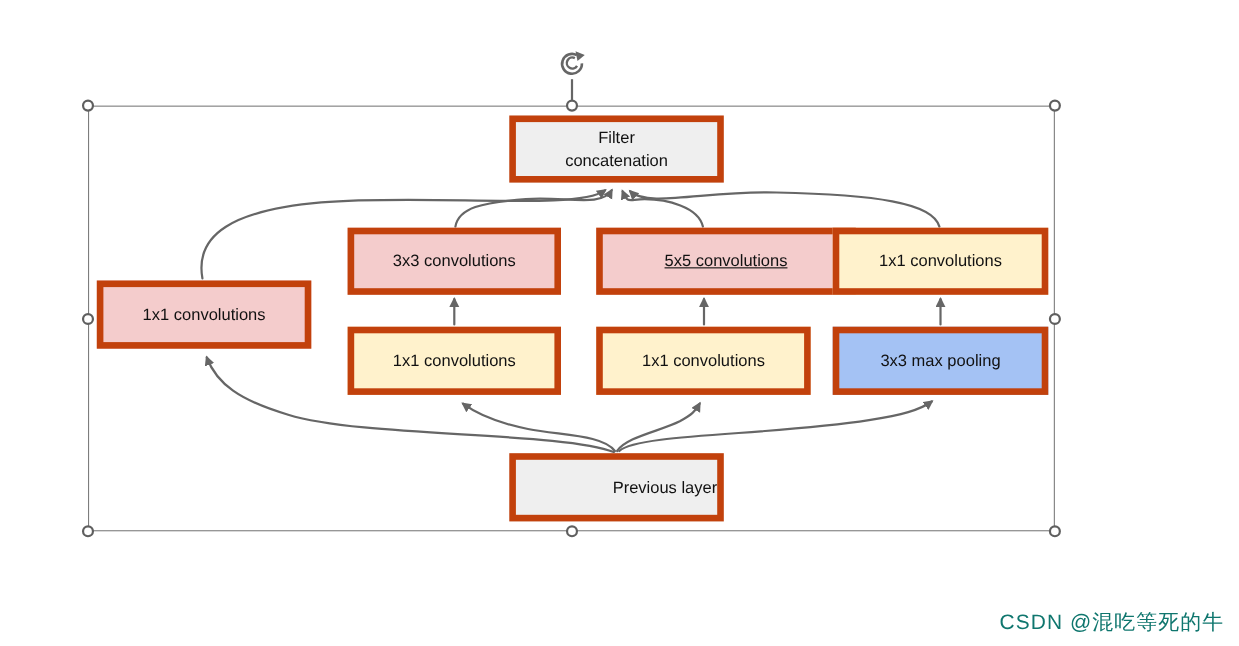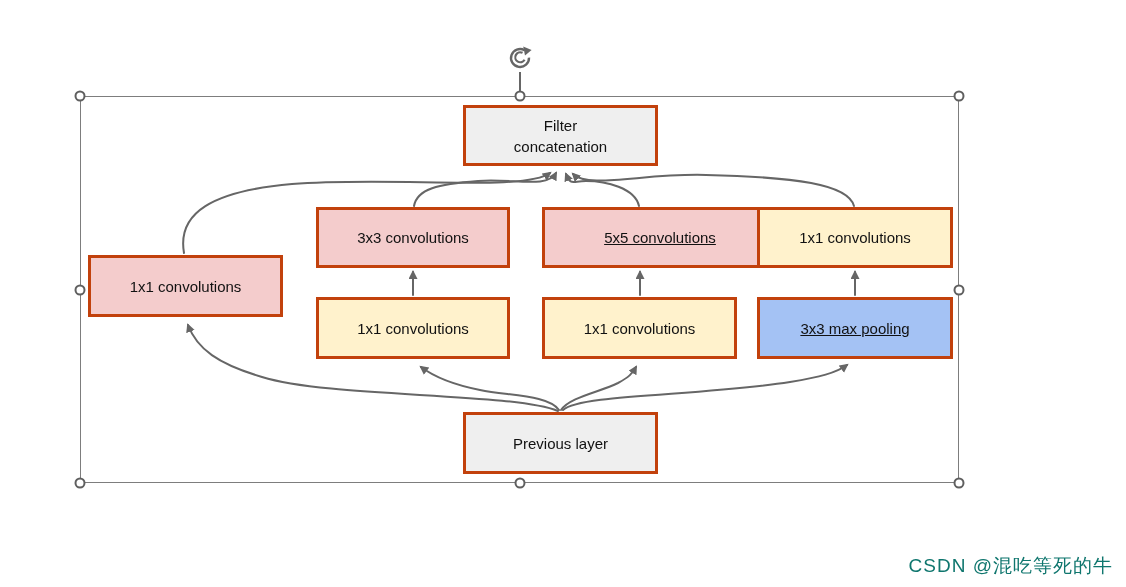--- a/index.html
+++ b/index.html
@@ -19,37 +19,37 @@
   .handle{
     position:absolute;width:11px;height:11px;border-radius:50%;
     background:#ffffff;border:2px solid #5f5f5f;box-sizing:border-box;
     transform:translate(-50%,-50%);
   }
   .rotate-stem{position:absolute;left:519px;top:72px;width:2px;height:19px;background:#666666;}
   .rotate-icon{position:absolute;left:506px;top:45px;width:28px;height:28px;}
   
   .node{
     position:absolute;box-sizing:border-box;
-    border:3px solid #c2410c;
+    border:6px solid #c2410c;
     display:flex;align-items:center;justify-content:center;text-align:center;
     font-size:15px;color:#111111;line-height:21px;white-space:pre-line;
   }
   .fill-gray{background:#efefef;}
   .fill-pink{background:#f4cccc;}
   .fill-yellow{background:#fff2cc;}
-  .fill-blue{background:#a4c2f4;text-decoration:underline;}
+  .fill-blue{background:#a4c2f4;}
   .n-filter{left:463px;top:105px;width:195px;height:61px;}
   .n-conv3x3{left:316px;top:207px;width:194px;height:61px;align-items:center;}
   .n-conv5x5{left:542px;top:207px;width:236px;height:61px;text-decoration:underline;}
   .n-conv1x1-tr{left:757px;top:207px;width:196px;height:61px;}
   .n-conv1x1-left{left:88px;top:255px;width:195px;height:62px;}
   .n-conv1x1-bl{left:316px;top:297px;width:194px;height:62px;}
   .n-conv1x1-bm{left:542px;top:297px;width:195px;height:62px;}
   .n-maxpool{left:757px;top:297px;width:196px;height:62px;}
-  .n-previous{left:463px;top:412px;width:195px;height:62px;}
+  .n-previous{left:463px;top:412px;width:195px;height:62px;justify-content:flex-end;}
   
   .watermark{
     position:absolute;right:13px;top:553px;
     font-size:19px;color:#0f766e;letter-spacing:1px;
     text-shadow:1px 1px 1px rgba(255,255,255,0.9);
     white-space:nowrap;
   }
 </style>
 </head>
 <body>

